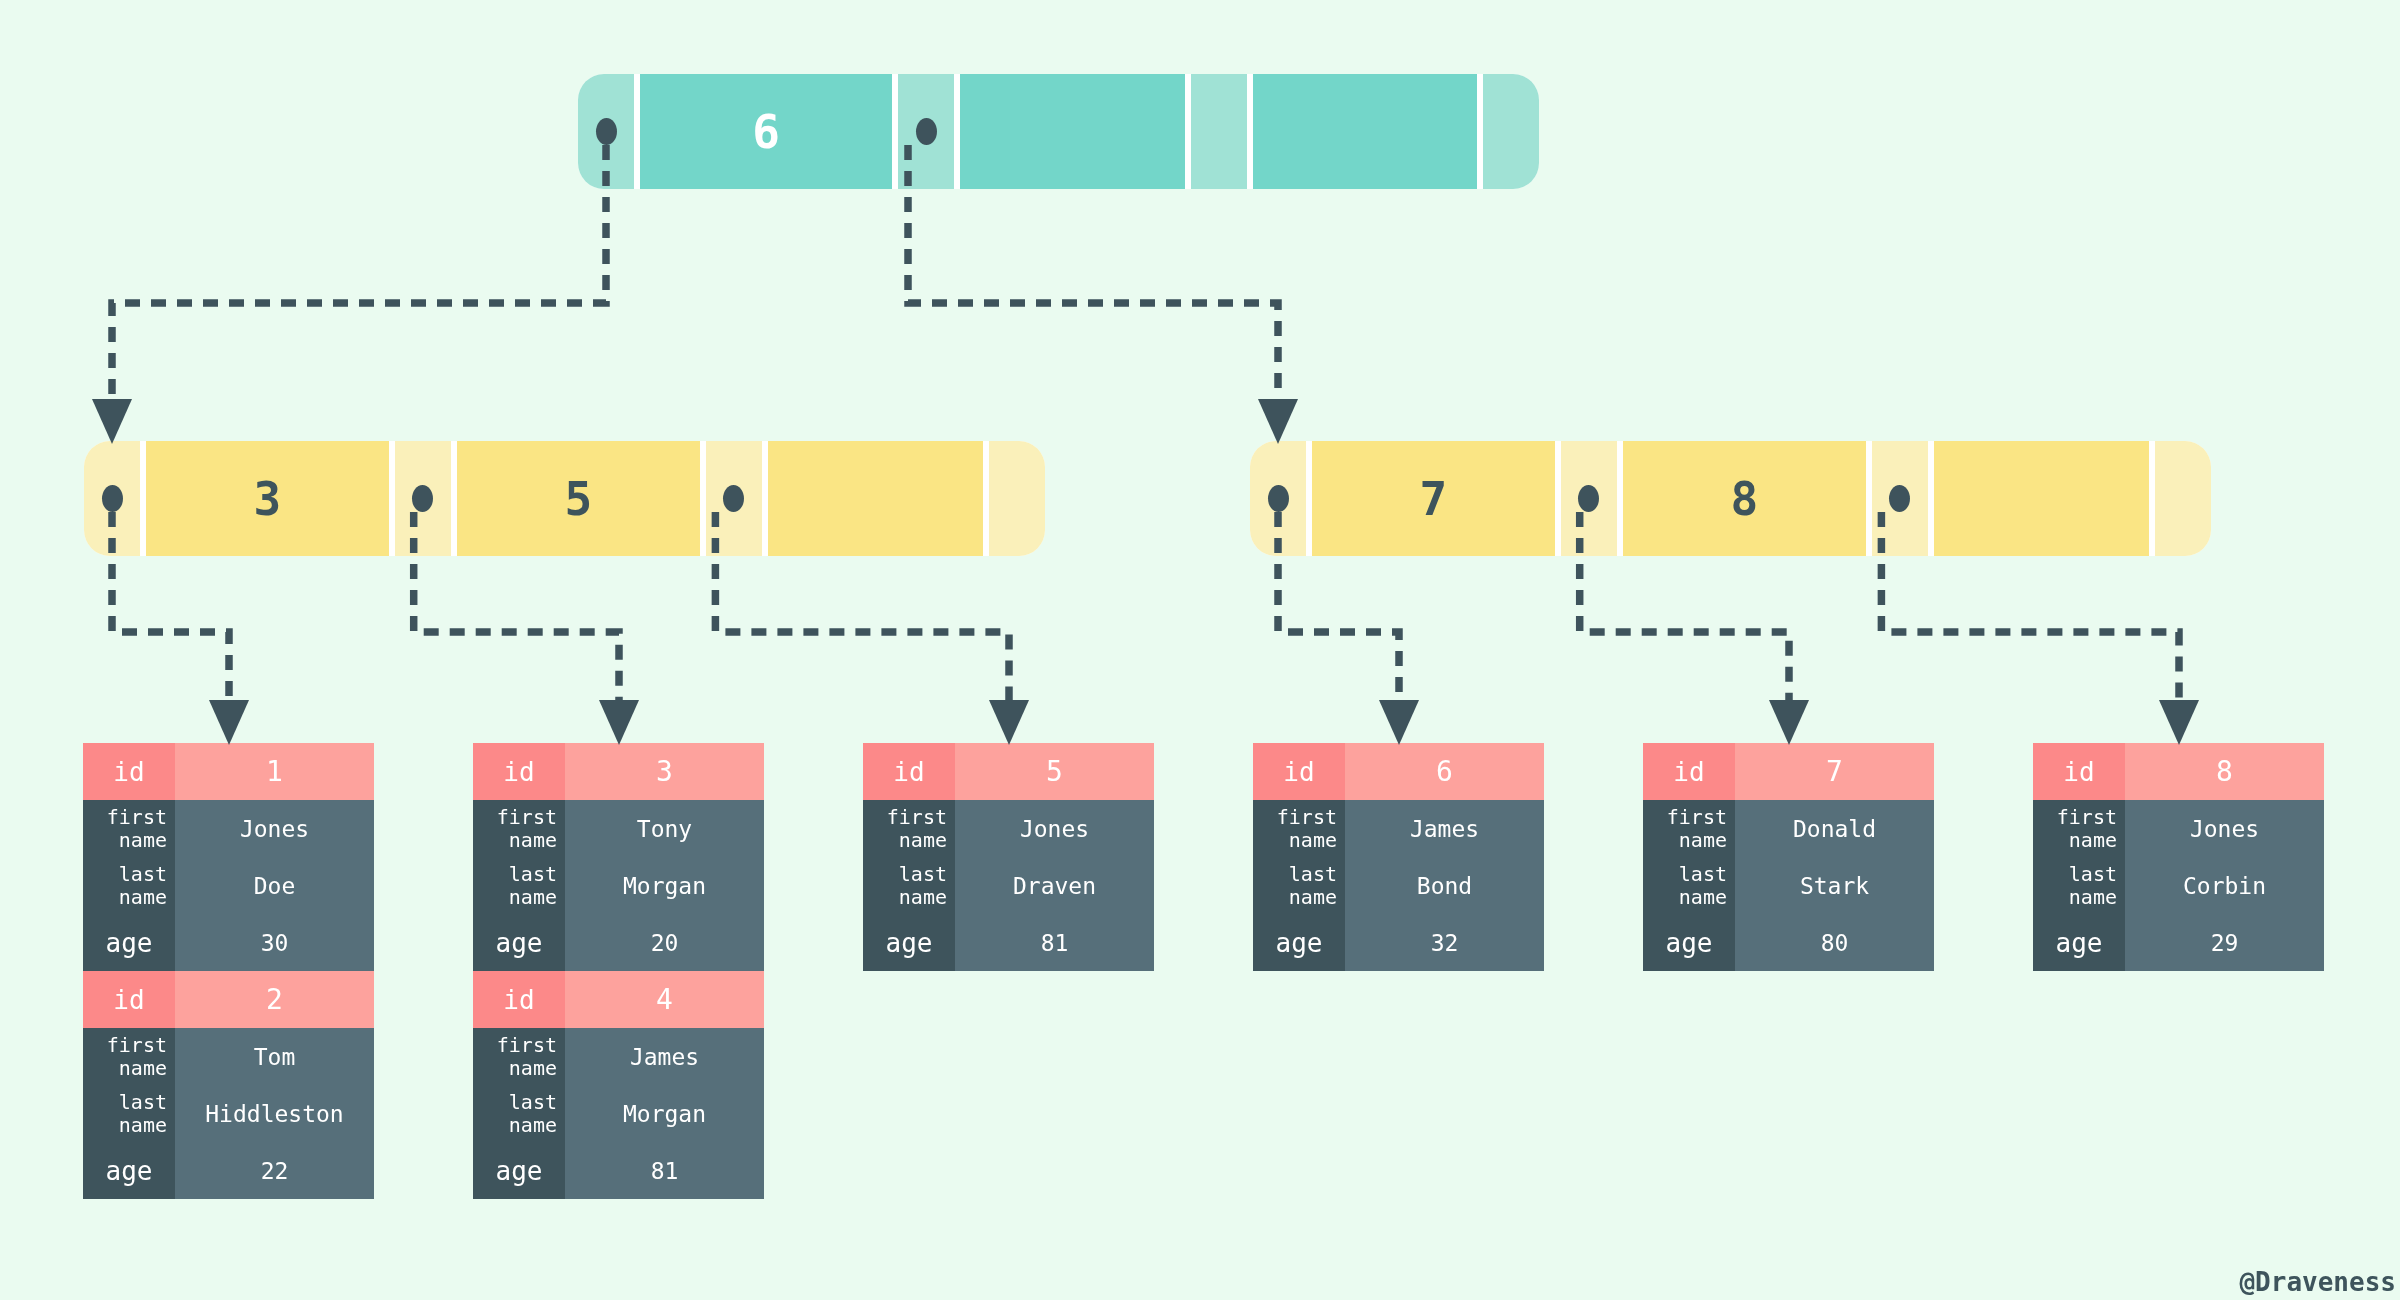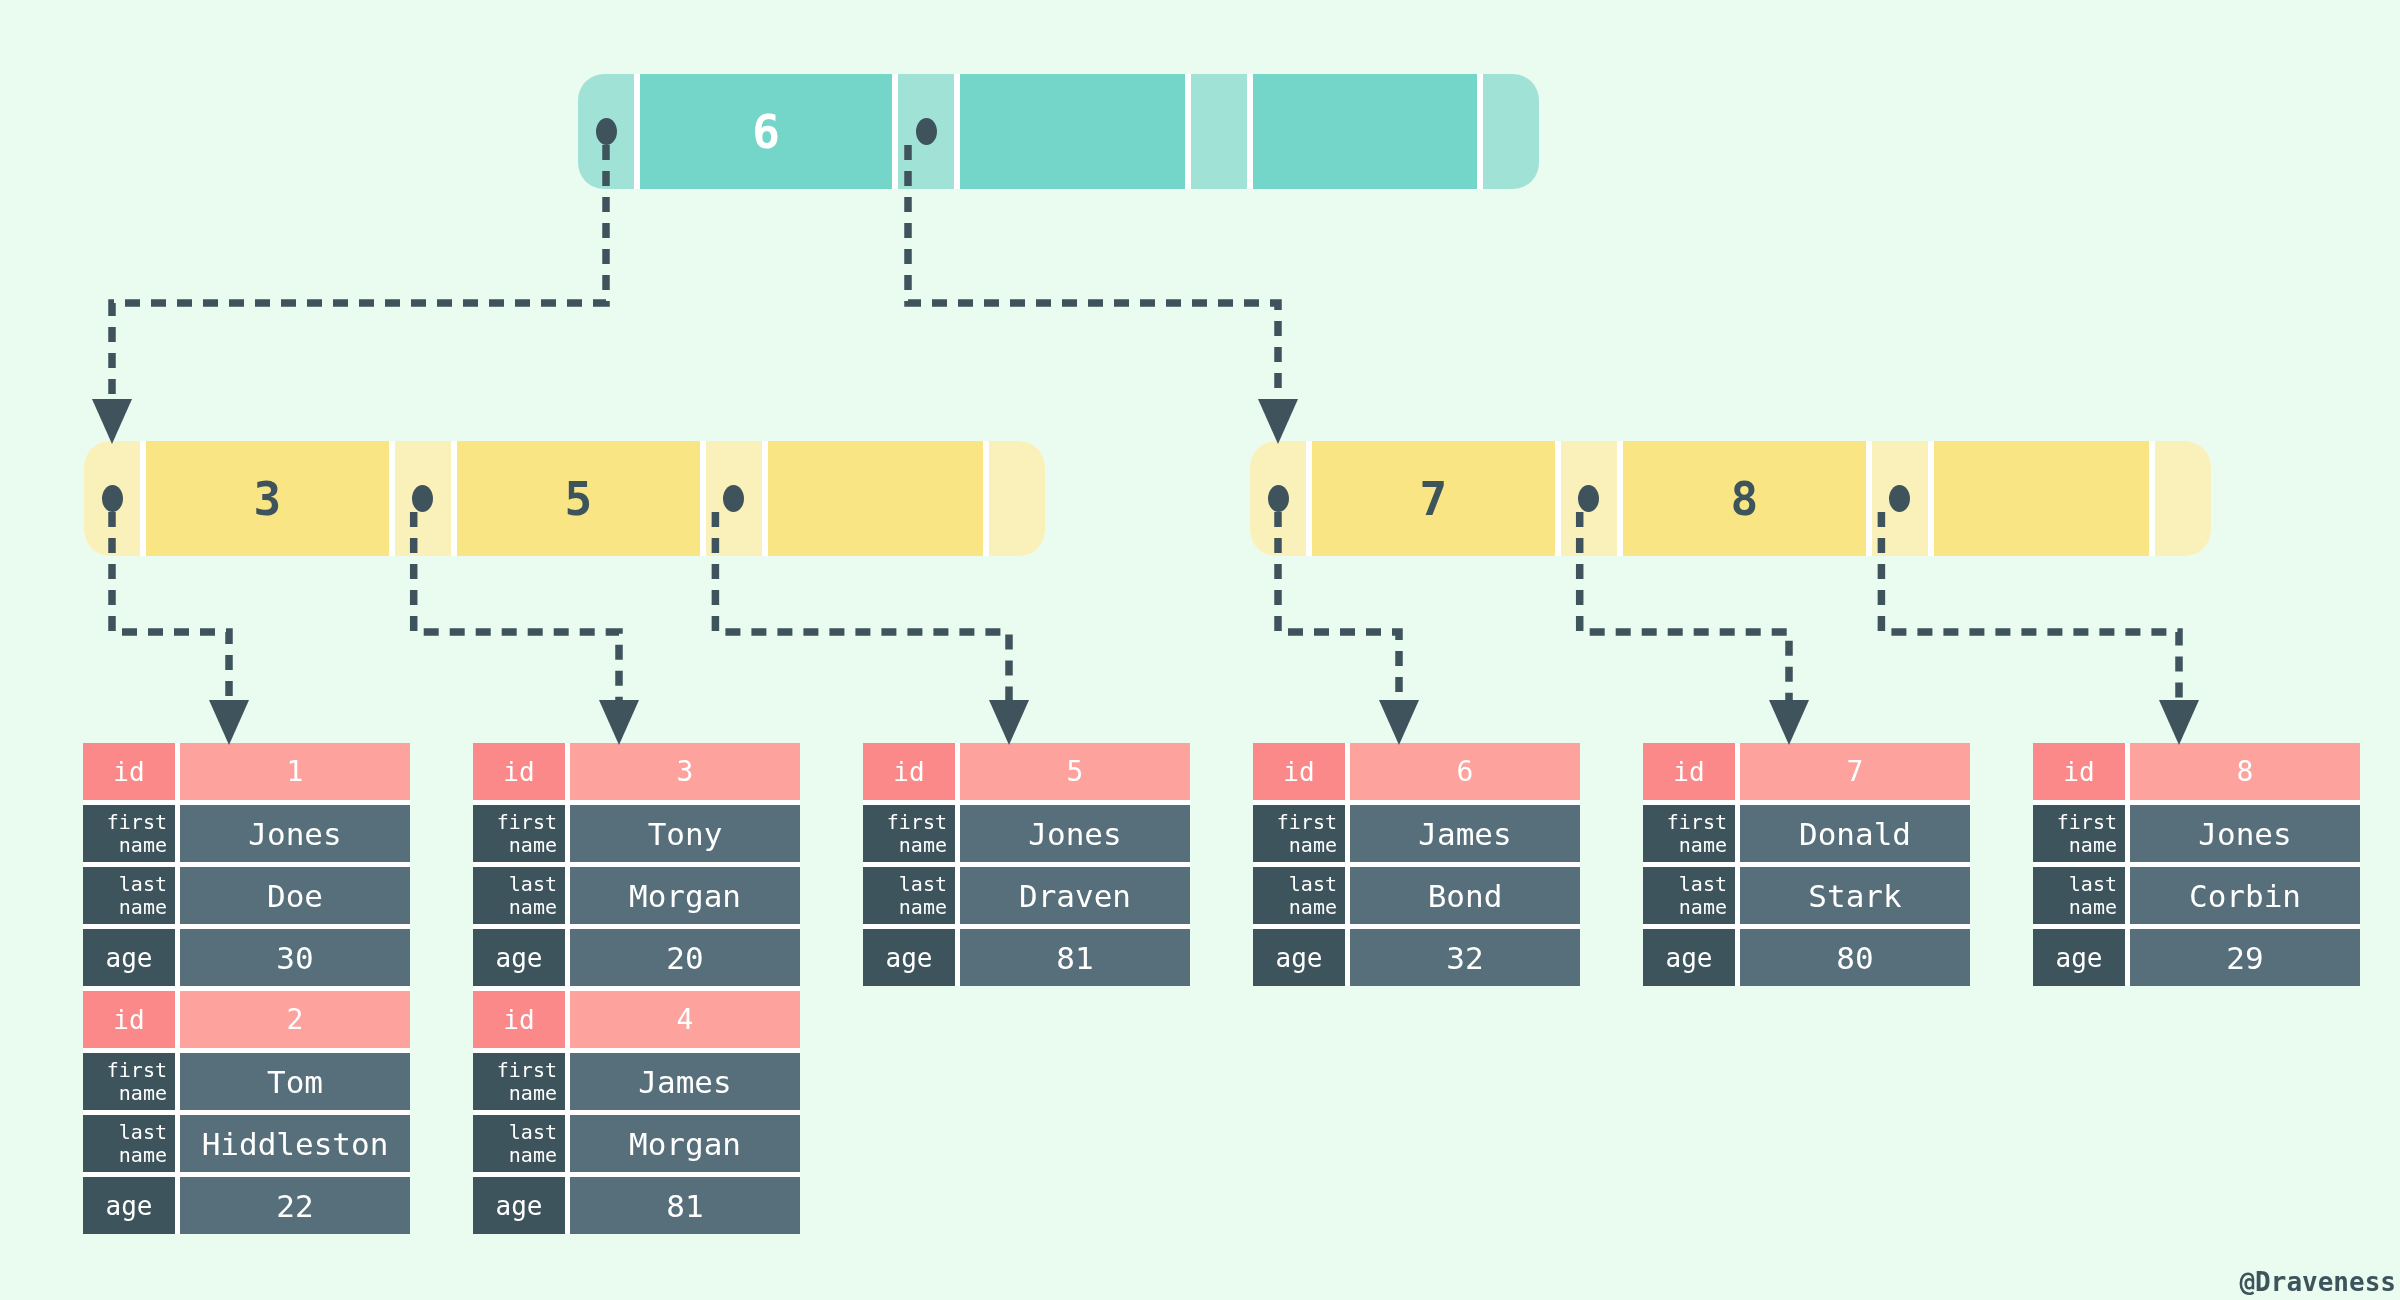--- a/index.html
+++ b/index.html
@@ -13,30 +13,30 @@
   .cell.pointer,.cell.end{flex:0 0 56px;display:flex;align-items:center;justify-content:center;}
   .cell.key{flex:1 1 auto;display:flex;align-items:center;justify-content:center;
             font-size:46px;font-weight:bold;}
   .node.teal .cell.pointer,.node.teal .cell.end{background:var(--teal-pointer);}
   .node.teal .cell.key{background:var(--teal-key);color:#ffffff;}
   .node.yellow .cell.pointer,.node.yellow .cell.end{background:var(--yellow-pointer);}
   .node.yellow .cell.key{background:var(--yellow-key);color:var(--slate-label);}
   .dot{width:21px;height:27px;border-radius:50%;background:var(--line);}
 
   
-  .record-table{position:absolute;top:743px;width:327px;display:grid;
-                grid-template-columns:92px 1fr;gap:5px;background:#ffffff;}
+  .record-table{position:absolute;top:743px;width:291px;display:grid;
+                grid-template-columns:92px 1fr;background:#ffffff;}
   .rt-cell{height:57px;display:flex;align-items:center;justify-content:center;
            color:#ffffff;text-align:center;}
   .rt-label.lbl-id,.rt-label.lbl-age{font-size:26px;}
   .rt-label.lbl-name{font-size:20px;line-height:1.12;padding:0 8px;text-align:right;}
   .rt-cell.red-label{background:var(--red-label);}
   .rt-cell.red-value{background:var(--red-value);font-size:28px;}
   .rt-cell.slate-label{background:var(--slate-label);}
-  .rt-cell.slate-value{background:var(--slate-value);font-size:31px;}
+  .rt-cell.slate-value{background:var(--slate-value);font-size:23px;}
 
   
   #connector-layer{position:absolute;left:0;top:0;pointer-events:none;}
   #connector-layer path{stroke:var(--line);stroke-width:7.5;fill:none;stroke-dasharray:15 11;}
   #connector-layer polygon{fill:var(--line);}
 
   .watermark{position:absolute;right:4px;bottom:3px;font-size:26px;font-weight:bold;
              color:var(--slate-label);padding-left:42px;}
 </style>
 </head>

